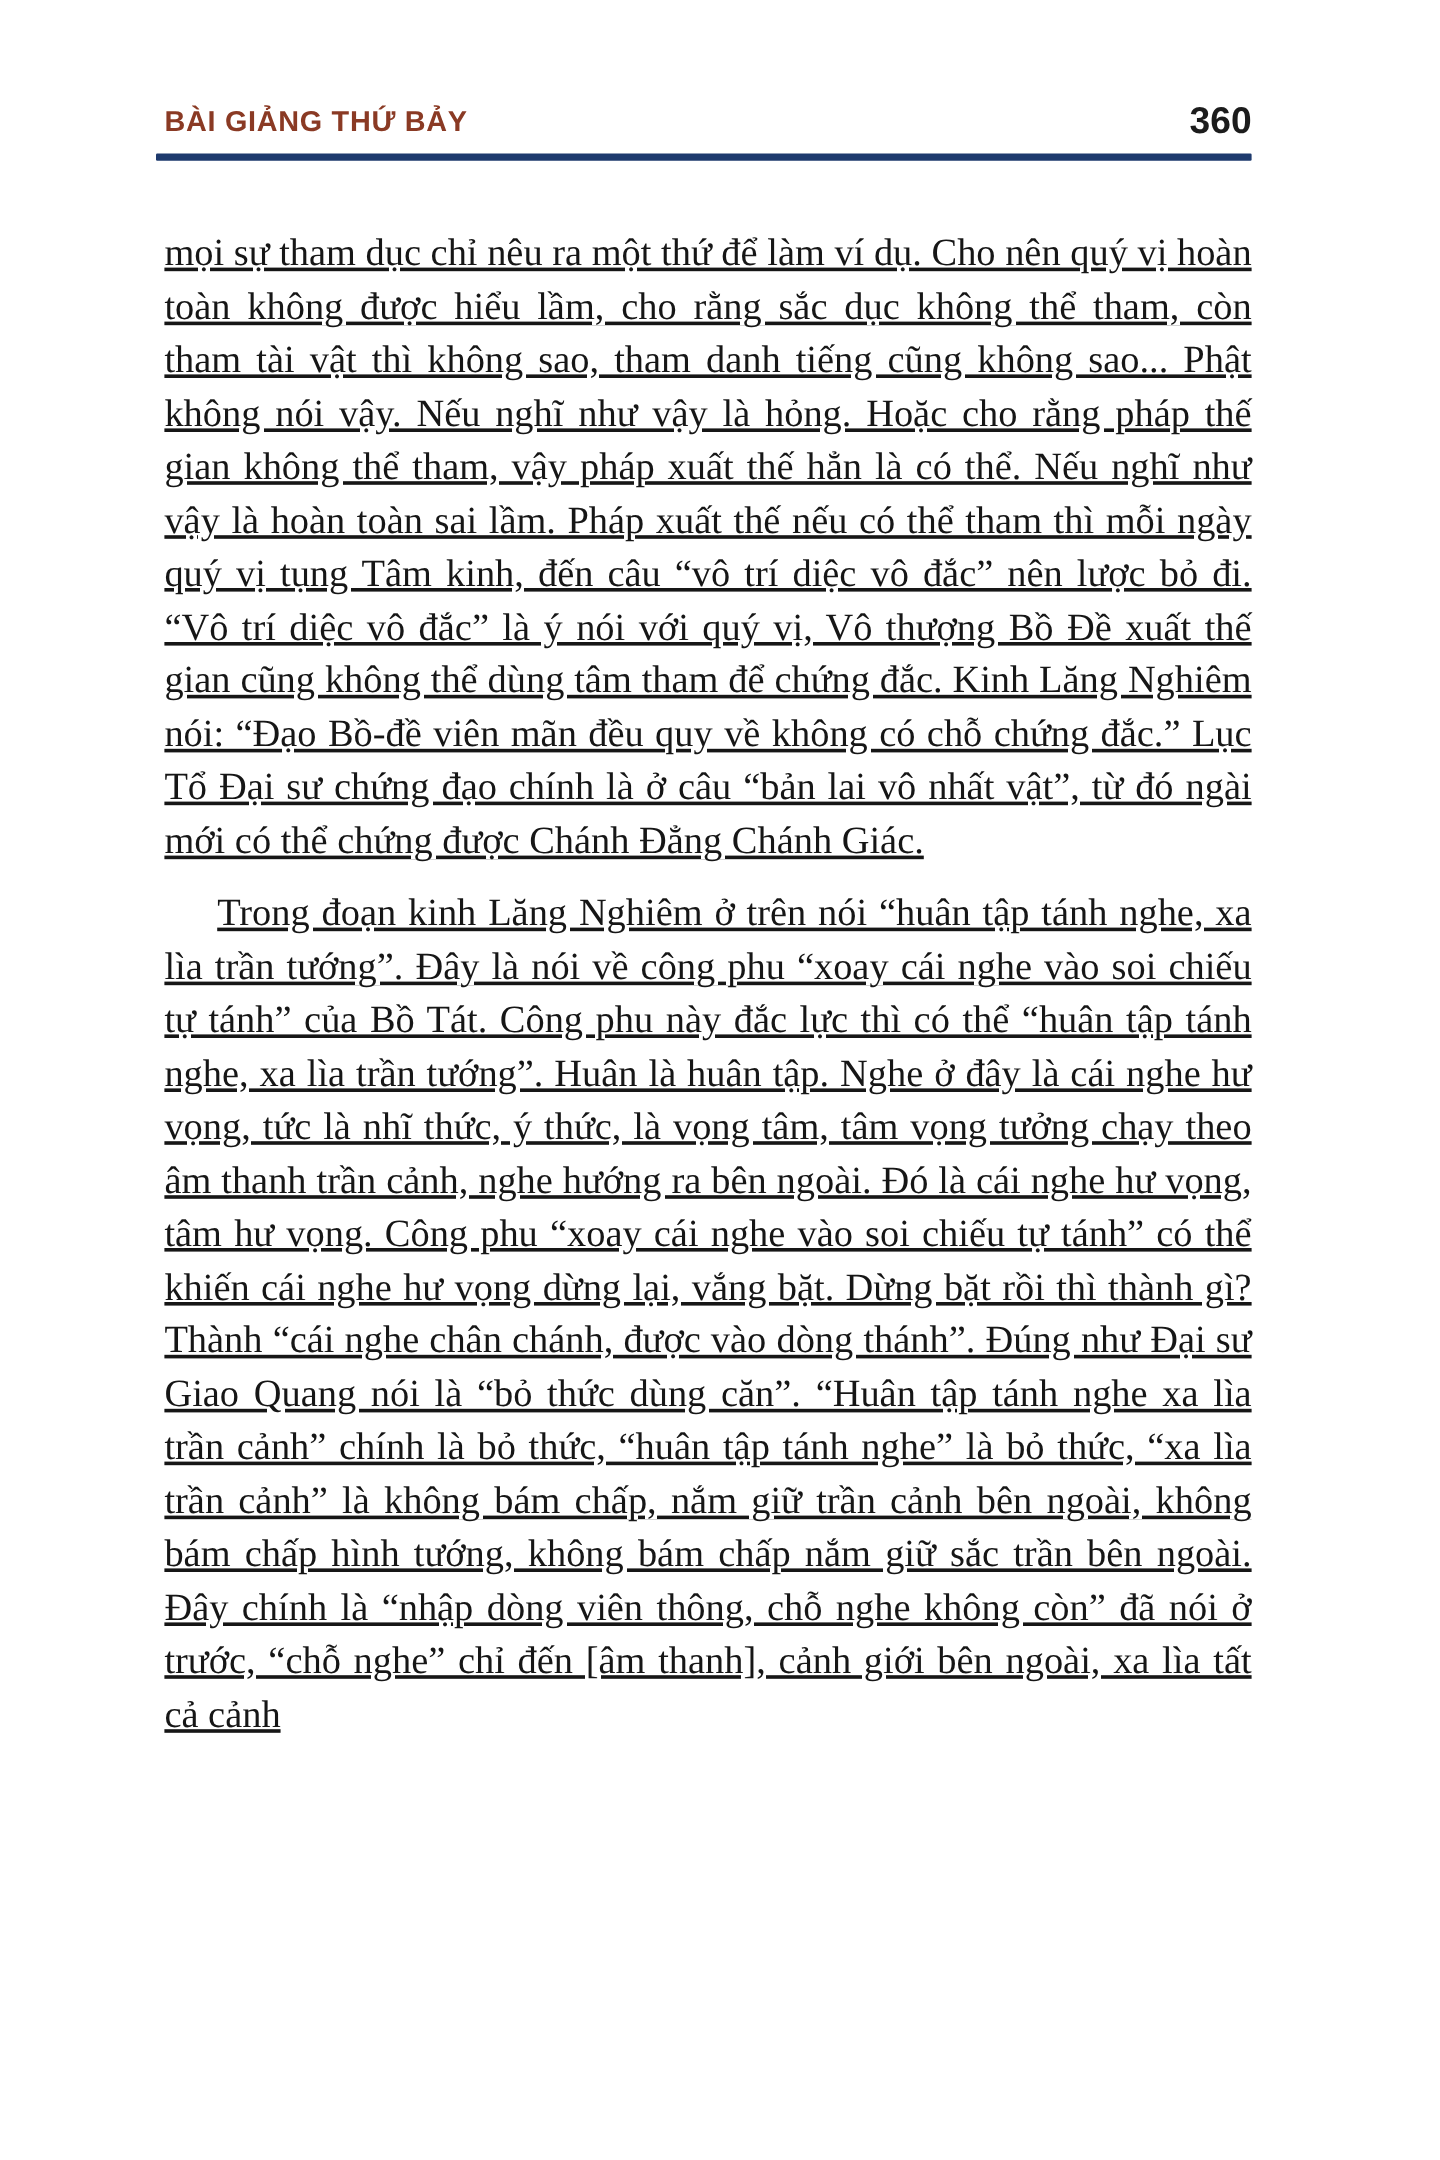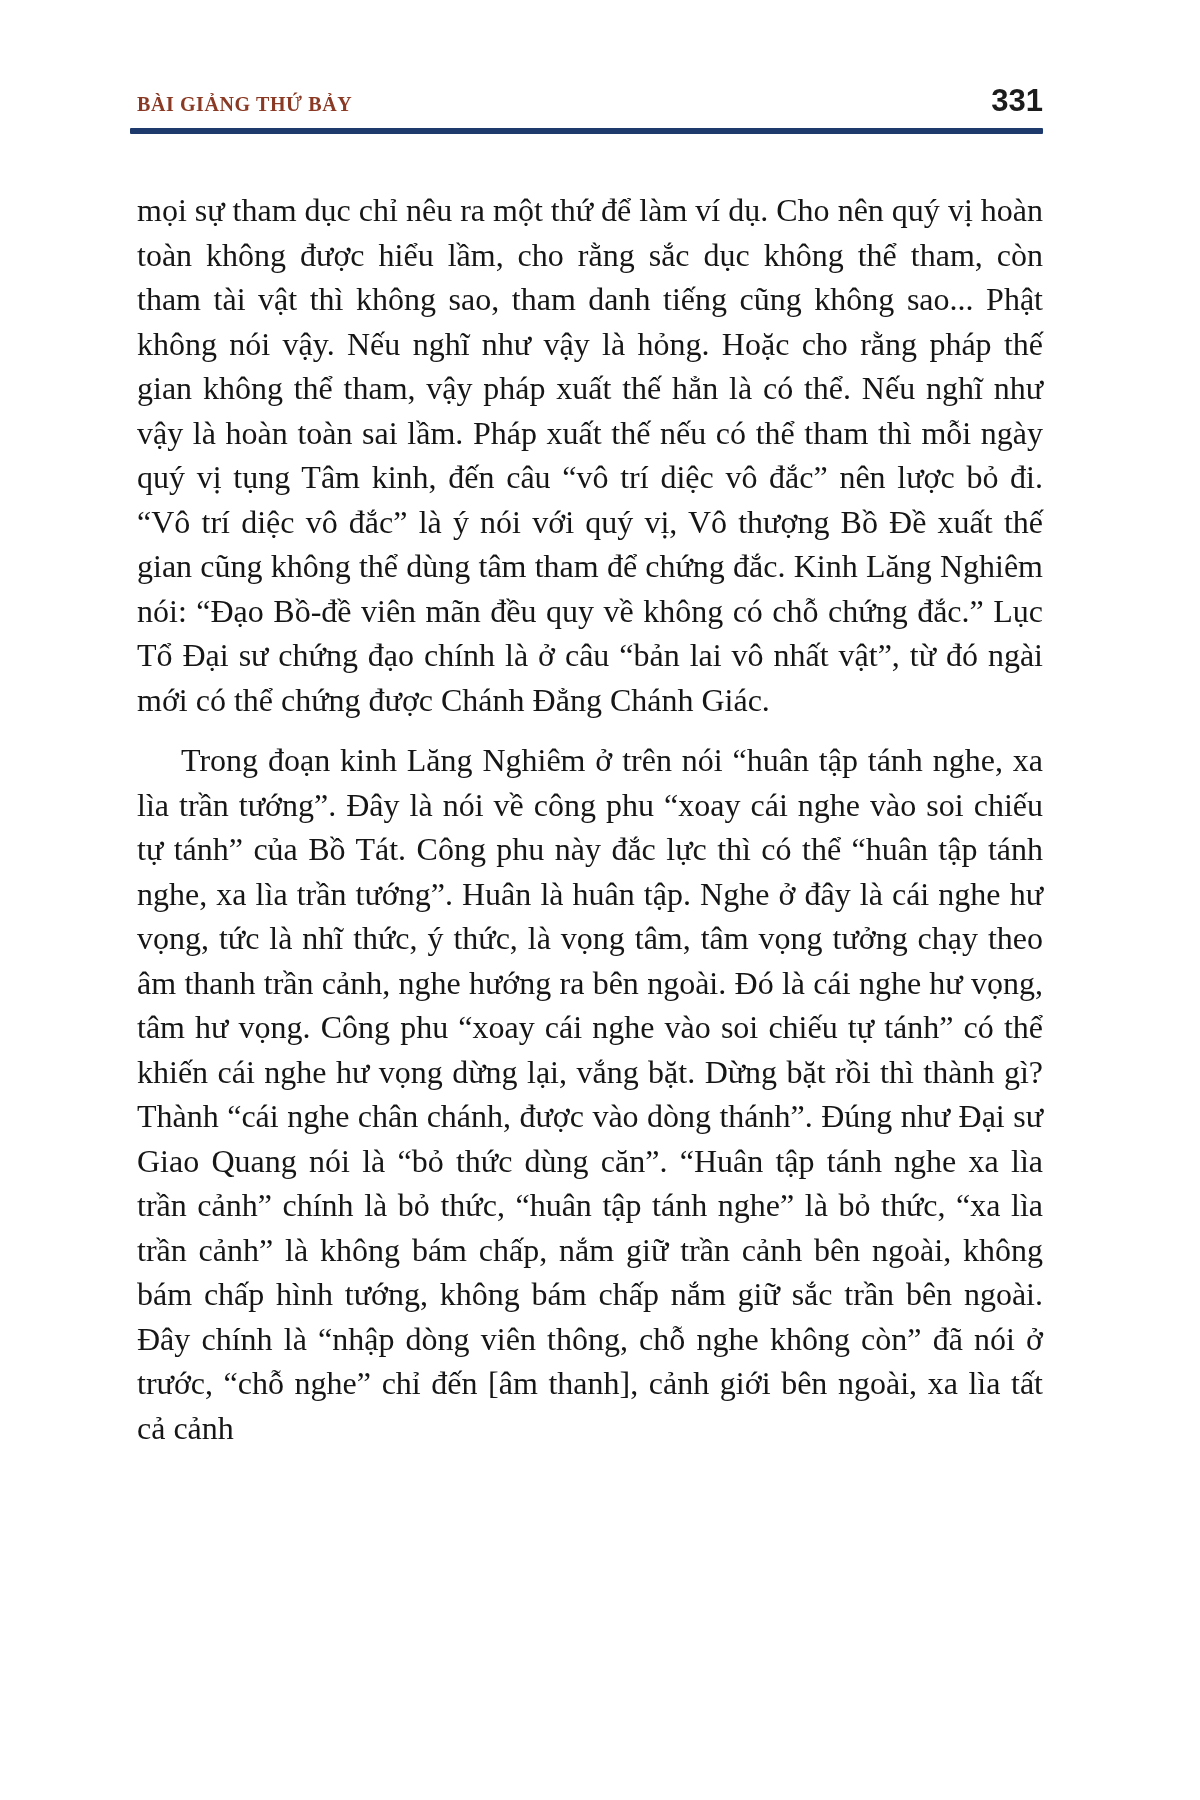--- a/index.html
+++ b/index.html
@@ -19,23 +19,23 @@
     position: absolute;
     left: 137px;
     right: 157px;
     top: 82px;
     height: 34px;
     display: flex;
     justify-content: space-between;
     align-items: flex-end;
   }
   .header-title {
-    font-family: Liberation Serif, serif;
+    font-family: Liberation Sans, sans-serif;
     font-weight: 700;
-    font-size: 20px;
+    font-size: 24px;
     letter-spacing: 0.6px;
     color: #8a3a24;
     line-height: 1;
     padding-bottom: 2px;
   }
   .page-number {
     font-family: "Liberation Sans", sans-serif;
     font-weight: 700;
     font-size: 31px;
     color: #1c1c1c;
@@ -55,34 +55,35 @@
     left: 137px;
     top: 188px;
     width: 906px;
     font-size: 32px;
     line-height: 44.5px;
     color: #161616;
     text-align: justify;
   }
   .body-text p {
     margin: 0;
+    text-decoration: underline;
   }
   .body-text p + p {
     margin-top: 16px;
     text-indent: 44px;
   }
 </style>
 </head>
 <body>
 
 <div class="page">
 
   <div class="header">
     <span class="header-title">BÀI GIẢNG THỨ BẢY</span>
-    <span class="page-number">331</span>
+    <span class="page-number">360</span>
   </div>
 
   <div class="rule"></div>
 
   <div class="body-text">
     <p>mọi sự tham dục chỉ nêu ra một thứ để làm ví dụ. Cho nên quý vị hoàn toàn không được hiểu lầm, cho rằng sắc dục không thể tham, còn tham tài vật thì không sao, tham danh tiếng cũng không sao... Phật không nói vậy. Nếu nghĩ như vậy là hỏng. Hoặc cho rằng pháp thế gian không thể tham, vậy pháp xuất thế hẳn là có thể. Nếu nghĩ như vậy là hoàn toàn sai lầm. Pháp xuất thế nếu có thể tham thì mỗi ngày quý vị tụng Tâm kinh, đến câu “vô trí diệc vô đắc” nên lược bỏ đi. “Vô trí diệc vô đắc” là ý nói với quý vị, Vô thượng Bồ Đề xuất thế gian cũng không thể dùng tâm tham để chứng đắc. Kinh Lăng Nghiêm nói: “Đạo Bồ-đề viên mãn đều quy về không có chỗ chứng đắc.” Lục Tổ Đại sư chứng đạo chính là ở câu “bản lai vô nhất vật”, từ đó ngài mới có thể chứng được Chánh Đẳng Chánh Giác.</p>
     <p>Trong đoạn kinh Lăng Nghiêm ở trên nói “huân tập tánh nghe, xa lìa trần tướng”. Đây là nói về công phu “xoay cái nghe vào soi chiếu tự tánh” của Bồ Tát. Công phu này đắc lực thì có thể “huân tập tánh nghe, xa lìa trần tướng”. Huân là huân tập. Nghe ở đây là cái nghe hư vọng, tức là nhĩ thức, ý thức, là vọng tâm, tâm vọng tưởng chạy theo âm thanh trần cảnh, nghe hướng ra bên ngoài. Đó là cái nghe hư vọng, tâm hư vọng. Công phu “xoay cái nghe vào soi chiếu tự tánh” có thể khiến cái nghe hư vọng dừng lại, vắng bặt. Dừng bặt rồi thì thành gì? Thành “cái nghe chân chánh, được vào dòng thánh”. Đúng như Đại sư Giao Quang nói là “bỏ thức dùng căn”. “Huân tập tánh nghe xa lìa trần cảnh” chính là bỏ thức, “huân tập tánh nghe” là bỏ thức, “xa lìa trần cảnh” là không bám chấp, nắm giữ trần cảnh bên ngoài, không bám chấp hình tướng, không bám chấp nắm giữ sắc trần bên ngoài. Đây chính là “nhập dòng viên thông, chỗ nghe không còn” đã nói ở trước, “chỗ nghe” chỉ đến [âm thanh], cảnh giới bên ngoài, xa lìa tất cả cảnh</p>
   </div>
 
 </div>

